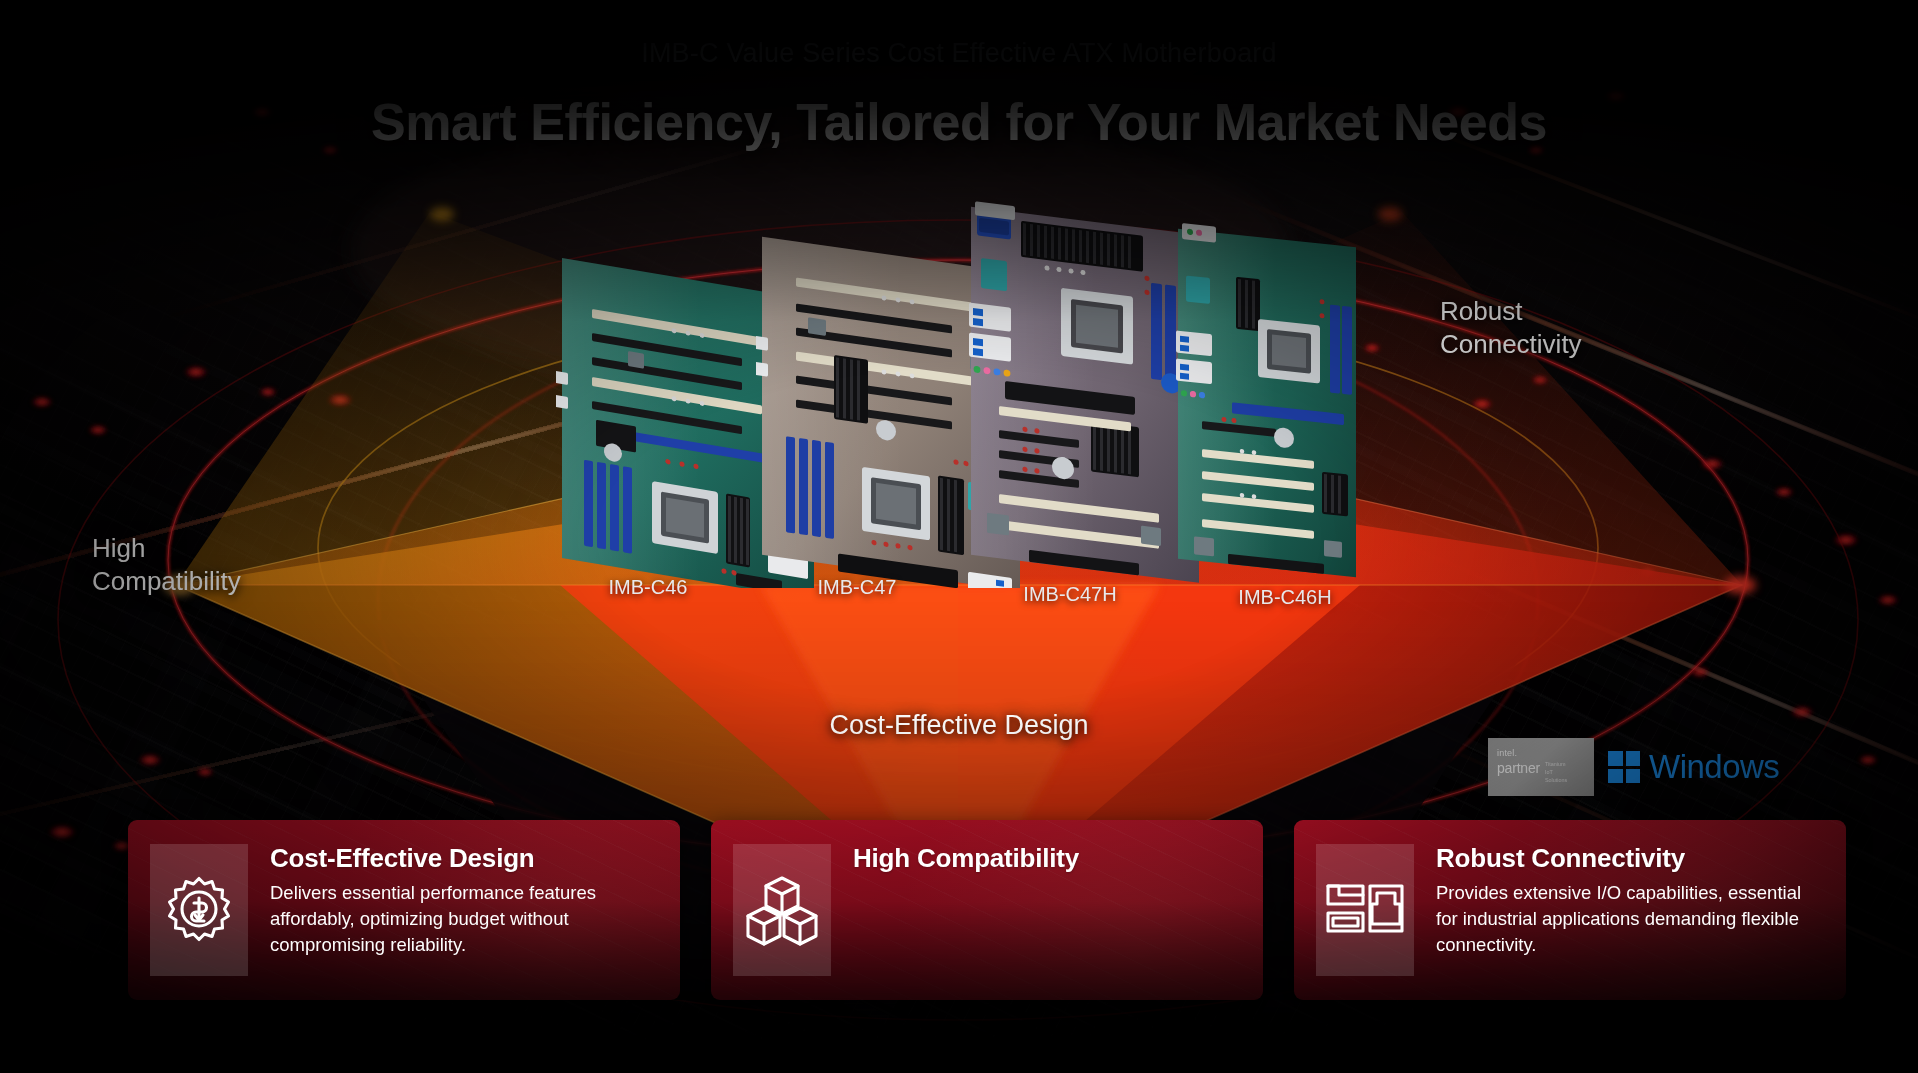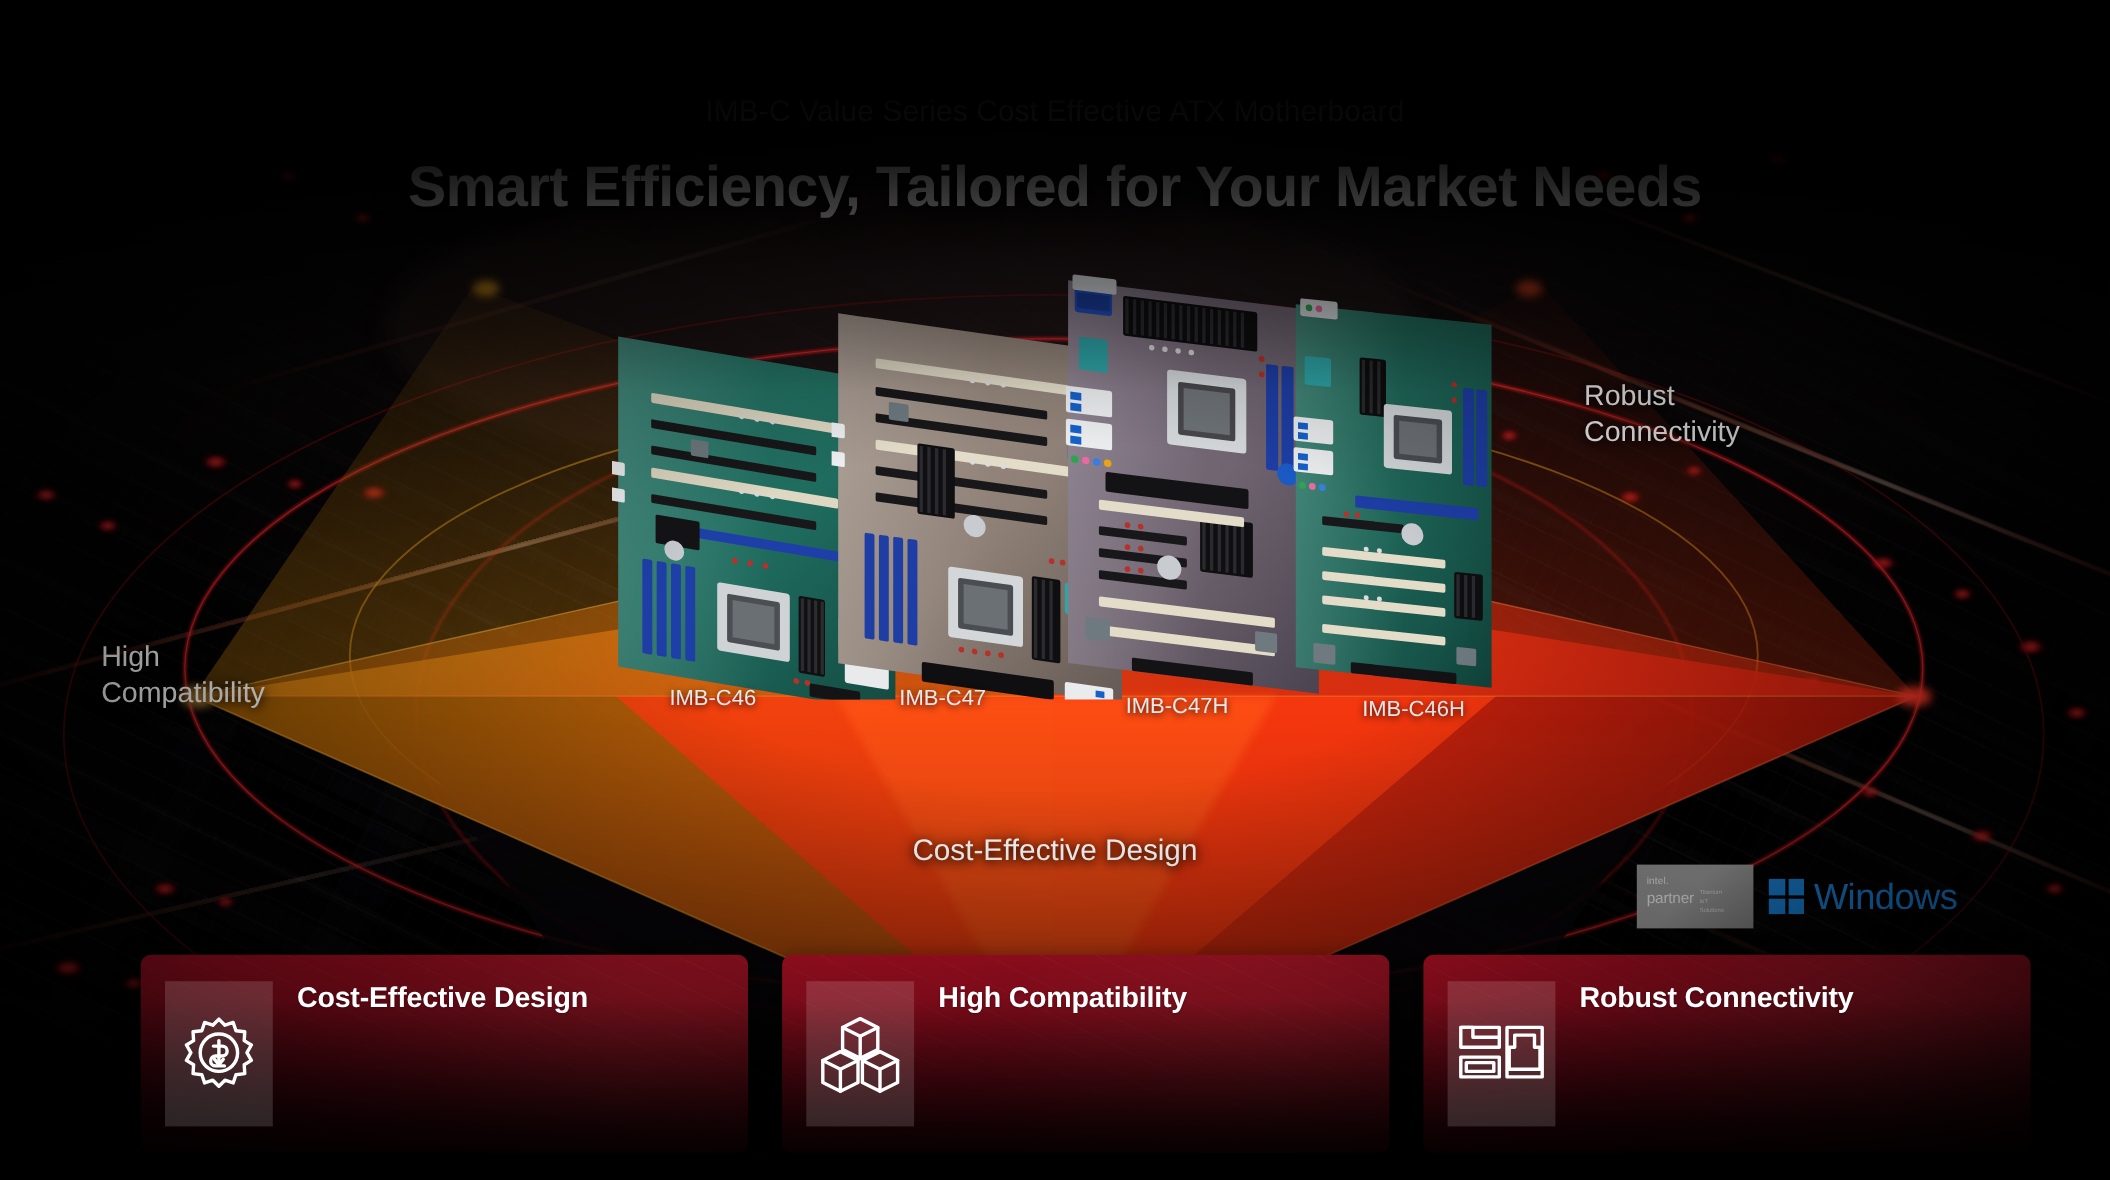--- a/index.html
+++ b/index.html
@@ -2,21 +2,21 @@
 <html><head>
 <meta charset="utf-8">
 <style>
   * { margin:0; padding:0; box-sizing:border-box; }
   html,body { background:#000; }
   body {
     width:1918px; height:1073px;
     font-family:"Liberation Sans", sans-serif;
     overflow:hidden; position:relative;
   }
-  #stage { position:absolute; inset:0; overflow:hidden; background:#050304;margin-top:48px; }
+  #stage { position:absolute; inset:0; overflow:hidden; background:#050304; }
 
   
   .bg-layer { position:absolute; inset:0; }
   .bg-base {
     background:
       radial-gradient(ellipse 60% 45% at 50% 18%, #1a1417 0%, #0b0809 48%, #030203 100%),
       linear-gradient(160deg,#0a0809 0%,#000 100%);
   }
   .bg-board {
     background-image:
@@ -755,20 +755,21 @@
         <svg width="72" height="72" viewBox="0 0 72 72" fill="none" stroke="#fff" stroke-width="3.1" stroke-linejoin="round" stroke-linecap="round">
           <path d="M36 4.5 L41.5 10 L49 7.5 L51.5 15 L59.5 16 L59 24 L65.5 28 L61.5 35 L65.5 42 L59 46 L59.5 54 L51.5 55 L49 62.5 L41.5 60 L36 65.5 L30.5 60 L23 62.5 L20.5 55 L12.5 54 L13 46 L6.5 42 L10.5 35 L6.5 28 L13 24 L12.5 16 L20.5 15 L23 7.5 L30.5 10 Z"></path>
           <circle cx="36" cy="35" r="17"></circle>
           <path d="M36 24 V46"></path>
           <path d="M31 29 h8 a4.5 4.5 0 0 1 0 9 h-6 a4.5 4.5 0 0 0 0 9 h8"></path>
           <path d="M32 41 l4 5 l4 -5"></path>
         </svg>
       </div>
       <div class="card-body">
         <div class="card-title">Cost-Effective Design</div>
+        <div class="card-desc">Delivers essential performance features affordably, optimizing budget without compromising reliability.</div>
       </div>
     </div>
 
     <div class="card">
       <div class="card-icon">
         <svg width="74" height="72" viewBox="0 0 74 72" fill="none" stroke="#fff" stroke-width="3.1" stroke-linejoin="round" stroke-linecap="round">
 
           <path d="M37 4 L53 12 L37 20 L21 12 Z"></path>
           <path d="M21 12 V32 L37 40 V20"></path>
           <path d="M53 12 V32 L37 40"></path>
@@ -796,20 +797,21 @@
 
           <path d="M3 33 H38 V51 H3 Z"></path>
           <path d="M8 38 H33 V46 H8 Z"></path>
 
           <path d="M45 6 H77 V51 H45 Z"></path>
           <path d="M52 13 H70 V24 H75 V44 H47 V24 H52 Z"></path>
         </svg>
       </div>
       <div class="card-body">
         <div class="card-title">Robust Connectivity</div>
+        <div class="card-desc">Provides extensive I/O capabilities, essential for industrial applications demanding flexible connectivity.</div>
       </div>
     </div>
 
   </div>
 
   <div class="bg-layer bg-vignette" style="pointer-events:none"></div>
   <div class="bg-layer bg-topfade" style="pointer-events:none"></div>
   <div class="bg-layer bg-botfade" style="pointer-events:none"></div>
 
 </div>

